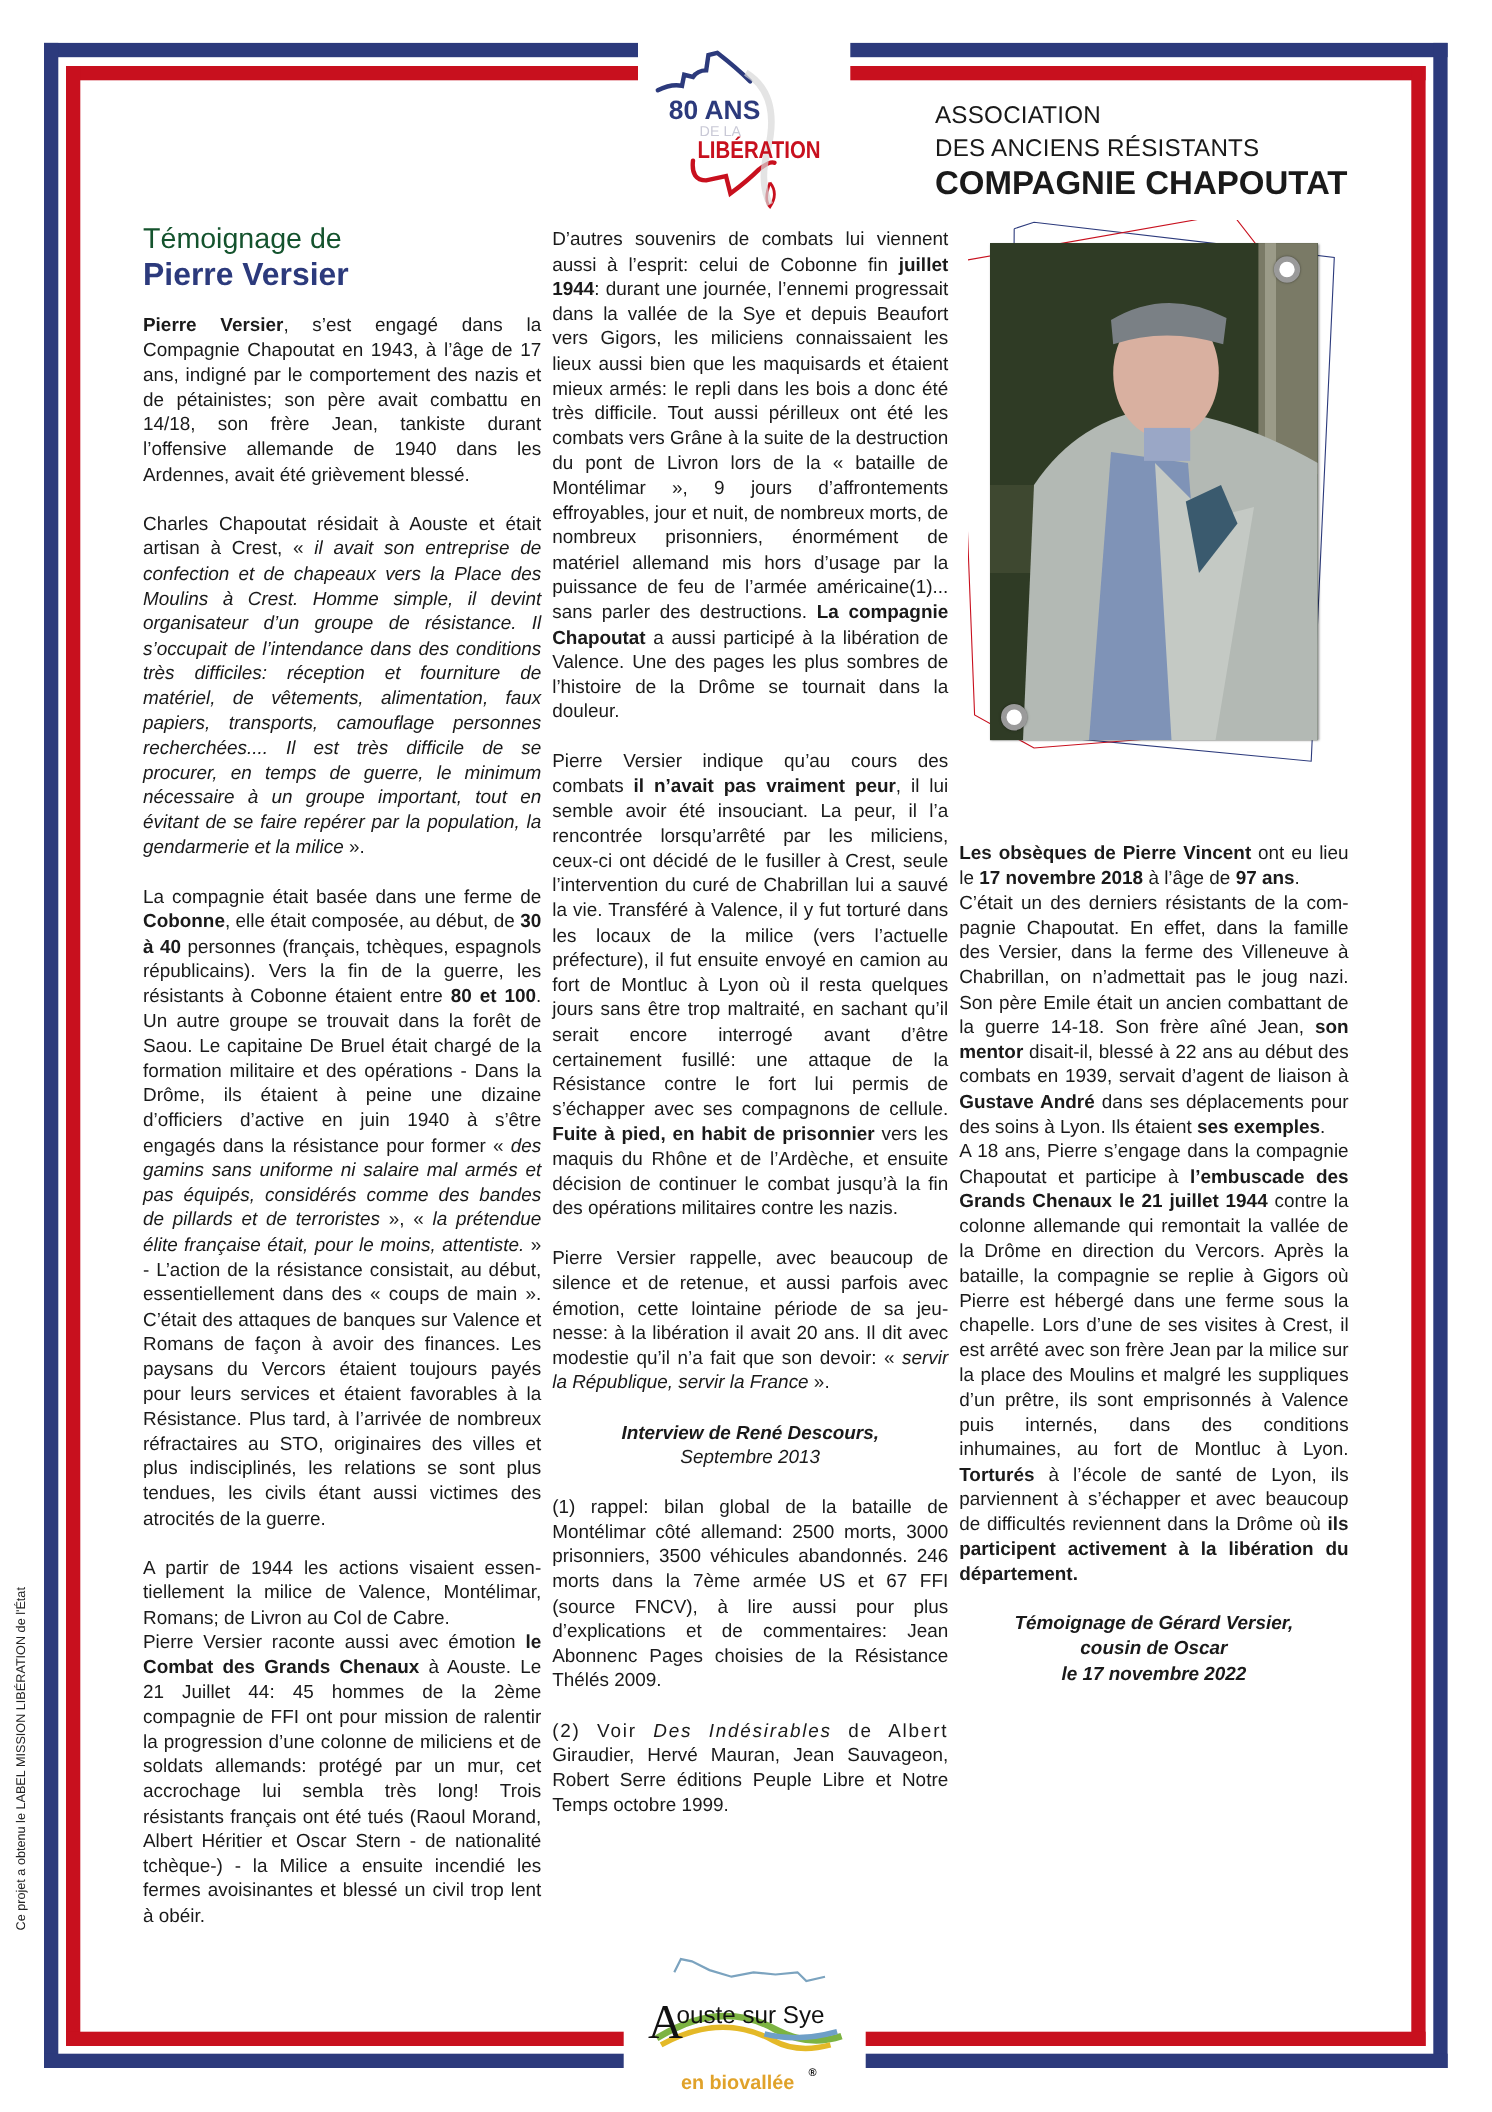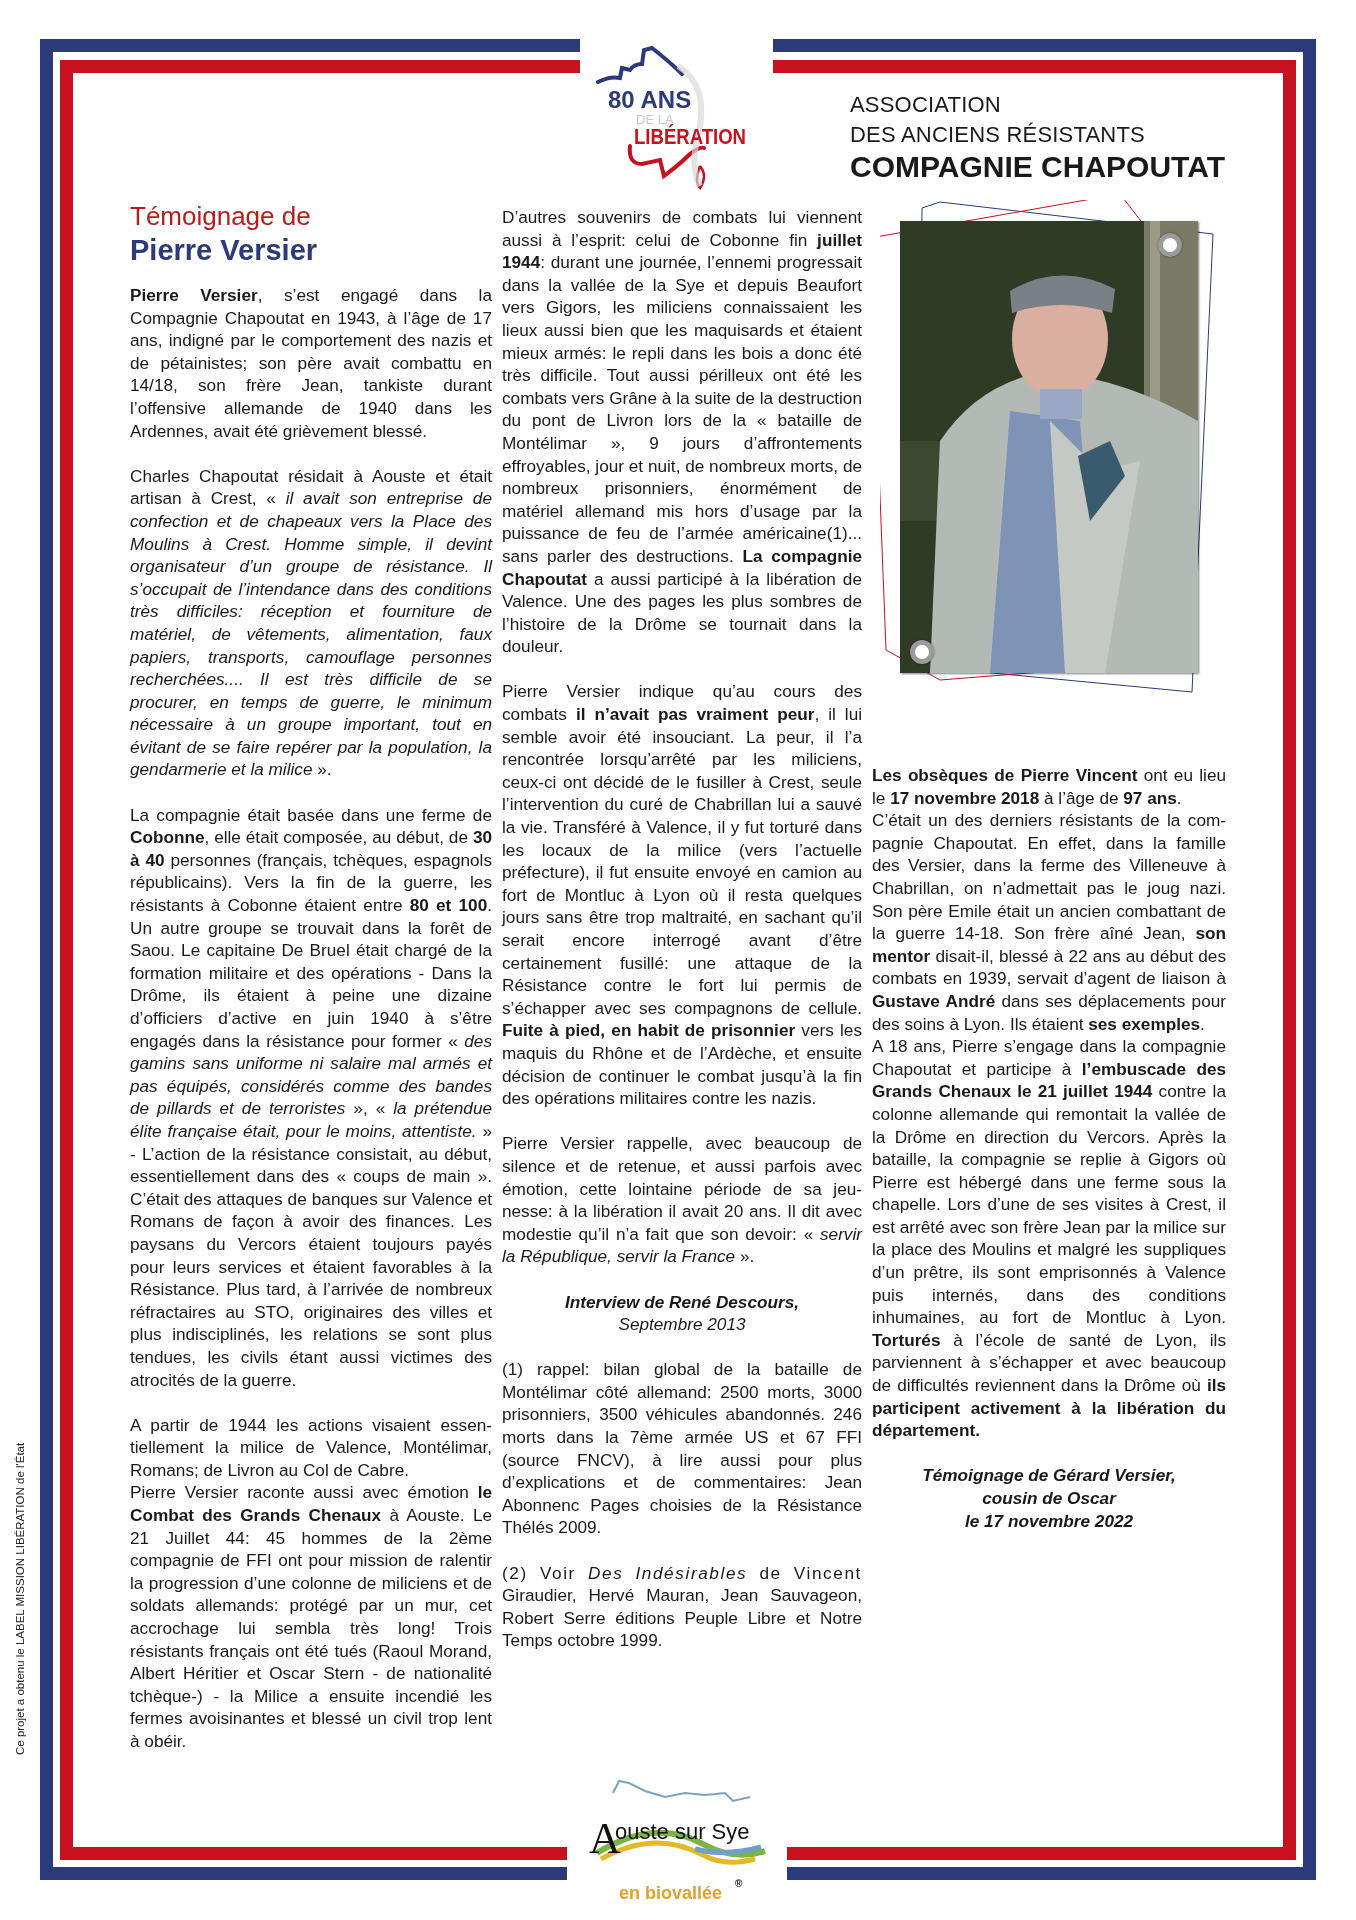--- a/index.html
+++ b/index.html
@@ -20,21 +20,21 @@
   .logo-top { position:absolute; left:590px; top:36px; width:180px; height:160px; }
   .logo-bottom { position:absolute; left:575px; top:1775px; width:210px; height:140px; }
 
   .col { position:absolute; font-size:17.2px; line-height:22.6px; text-align:justify; hyphens:manual; }
   .col p { margin:0 0 22.6px 0; }
   .col p.tight { margin-bottom:0; }
   .col1 { left:130px; top:200px; width:362px; }
   .col2 { left:502px; top:206px; width:360px; }
   .col3 { left:872px; top:764px; width:354px; }
 
-  .title1 { font-size:26px; color:#b91c1c; line-height:32px; margin:0; }
+  .title1 { font-size:26px; color:#14532d; line-height:32px; margin:0; }
   .title2 { font-size:29px; color:#2c3a7c; font-weight:bold; line-height:36px; margin:0 0 16px 0; }
   .sign { text-align:center; font-weight:bold;font-style:italic; }
   .sign .normal { font-weight:normal; }
   .spaced { letter-spacing:1.6px; }
 
   .photo-wrap { position:absolute; left:880px; top:200px; width:340px; height:500px; }
   .photo { position:absolute; left:20px; top:21px; width:298px; height:452px;
            background:linear-gradient(180deg,#2f3d26 0%,#3c4a2e 30%,#4a5640 45%,#8d968f 60%,#aab0ab 80%,#9da49e 100%);
            box-shadow:1px 1px 2px rgba(0,0,0,0.5); overflow:hidden; }
   .grommet { position:absolute; width:24px; height:24px; border-radius:50%; background:#fff;
@@ -85,21 +85,21 @@
   <p class="tight"><span>A partir de 1944 les actions visaient essen­tiellement la milice de Valence, Montélimar, Romans; de Livron au Col de Cabre.</span></p>
   <p><span>Pierre Versier raconte aussi avec émo­tion </span><b>le Combat des Grands Chenaux</b><span> à Aouste. Le 21 Juillet 44: 45 hommes de la 2ème compagnie de FFI ont pour mission de ralentir la progression d’une colonne de miliciens et de soldats allemands: protégé par un mur, cet accrochage lui sembla très long! Trois résistants français  ont été tués (Raoul Morand, Albert Héritier et Oscar Stern - de nationalité tchèque-) - la Milice a ensuite incendié les fermes avoisinantes et blessé un civil trop lent à obéir.</span></p>
 </div>
 
 <div class="col col2">
   <p><span>D’autres souvenirs de combats lui viennent aussi à l’esprit: celui de Cobonne fin </span><b>juillet 1944</b><span>: durant une journée, l’ennemi pro­gressait dans la vallée de la Sye et depuis Beaufort vers Gigors, les miliciens connais­saient les lieux aussi bien que les maqui­sards et étaient  mieux armés: le repli dans les bois a donc été très difficile. Tout aussi périlleux ont été les combats vers Grâne à la suite de la destruction du pont de Livron lors de la « bataille de Montélimar », 9 jours d’affrontements effroyables, jour et nuit, de nombreux morts, de nombreux prisonniers, énormément de matériel allemand mis hors d’usage par la puissance de feu de l’armée américaine(1)... sans parler des destruc­tions. </span><b>La compagnie Chapoutat</b><span> a aussi participé à la libération de Valence. Une des pages les plus sombres de l’histoire de la Drôme se tournait  dans la douleur.</span></p>
   <p><span>Pierre Versier indique qu’au cours des combats </span><b>il n’avait pas vraiment peur</b><span>, il lui semble avoir été insouciant. La peur, il l’a rencontrée lorsqu’arrêté par les miliciens, ceux-ci ont  décidé de le fusiller à Crest, seule l’intervention du curé de Chabrillan lui a sauvé la vie. Transféré à Valence, il y fut torturé dans les locaux de la milice (vers l’actuelle préfecture), il fut ensuite envoyé en camion au fort de Montluc à Lyon où il resta quelques jours sans être trop maltraité, en sachant qu’il serait encore interrogé avant d’être certainement fusillé: une attaque de la Résistance contre le fort lui permis de s’échapper avec ses compagnons de cel­lule. </span><b>Fuite à pied, en habit de prisonnier</b><span> vers les maquis du Rhône et de l’Ardèche, et ensuite décision de continuer le combat jusqu’à la fin des opérations militaires con­tre les nazis.</span></p>
   <p><span>Pierre Versier rappelle, avec beaucoup de silence et de retenue, et aussi parfois avec émotion, cette lointaine période de sa jeu­nesse: à la libération il avait 20 ans. Il dit avec modestie qu’il n’a fait que son devoir: « </span><i>servir la République, servir la France</i><span> ».</span></p>
   <p class="sign"><span>Interview de René Descours,</span><br><span class="normal">Septembre 2013</span></p>
   <p>(1) rappel: bilan global de la bataille de Montélimar côté allemand: 2500 morts, 3000 prisonniers, 3500 véhicules abandon­nés. 246 morts dans la 7ème armée US et 67 FFI (source FNCV), à lire aussi pour plus d’explications et de commentaires: Jean Abonnenc Pages choisies de la Résistance Thélés 2009.</p>
-  <p class="tight"><span class="spaced">(2) Voir </span><i class="spaced">Des Indésirables</i><span class="spaced"> de Vincent</span> <span>Giraudier, Hervé Mauran, Jean Sauvageon, Robert Serre éditions Peuple Libre et Notre Temps octobre 1999.</span></p>
+  <p class="tight"><span class="spaced">(2) Voir </span><i class="spaced">Des Indésirables</i><span class="spaced"> de Albert</span> <span>Giraudier, Hervé Mauran, Jean Sauvageon, Robert Serre éditions Peuple Libre et Notre Temps octobre 1999.</span></p>
 </div>
 
 <div class="photo-wrap">
   <svg width="340" height="500" style="position:absolute;left:0;top:0;">
     <polyline points="42,8 60,2 333,34 312,492 39,466 42,8" fill="none" stroke="#2c3a7c" stroke-width="1"></polyline>
     <polyline points="-10,38 240,-6 268,30 288,462 60,480 6,450 -10,38" fill="none" stroke="#c8101e" stroke-width="1"></polyline>
   </svg>
   <div class="photo" title="Portrait de Pierre Versier">
     <svg width="298" height="452" viewBox="0 0 298 452">
       <rect x="0" y="0" width="298" height="452" fill="#2f3b25"></rect>

